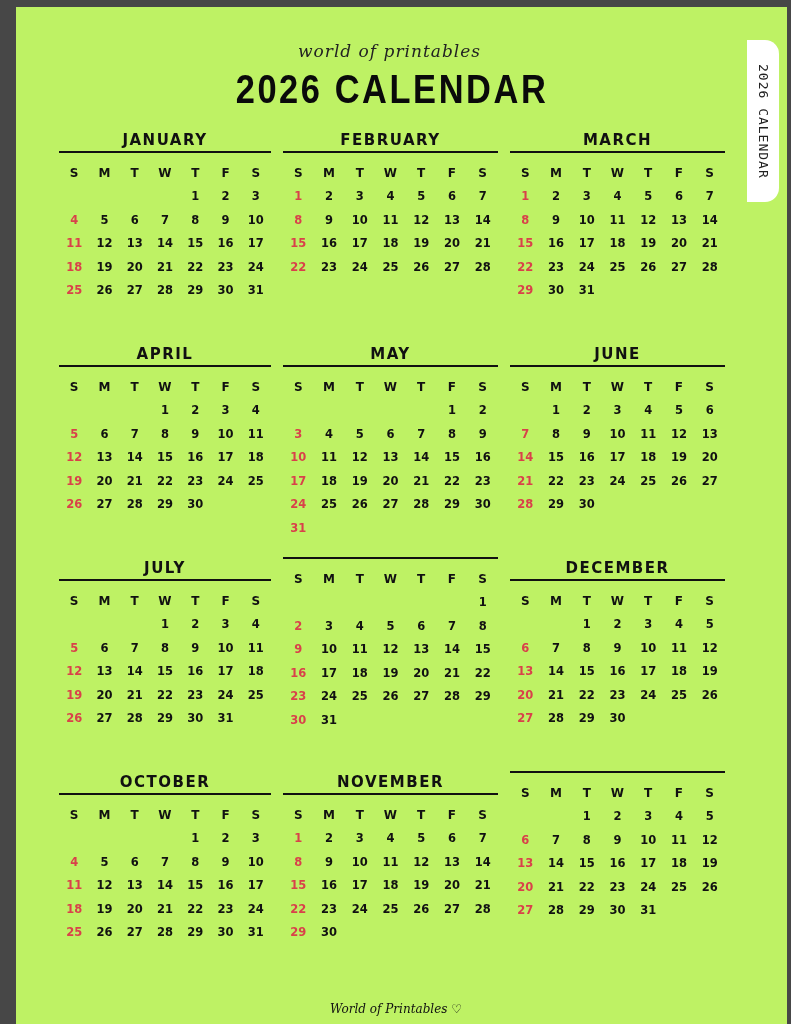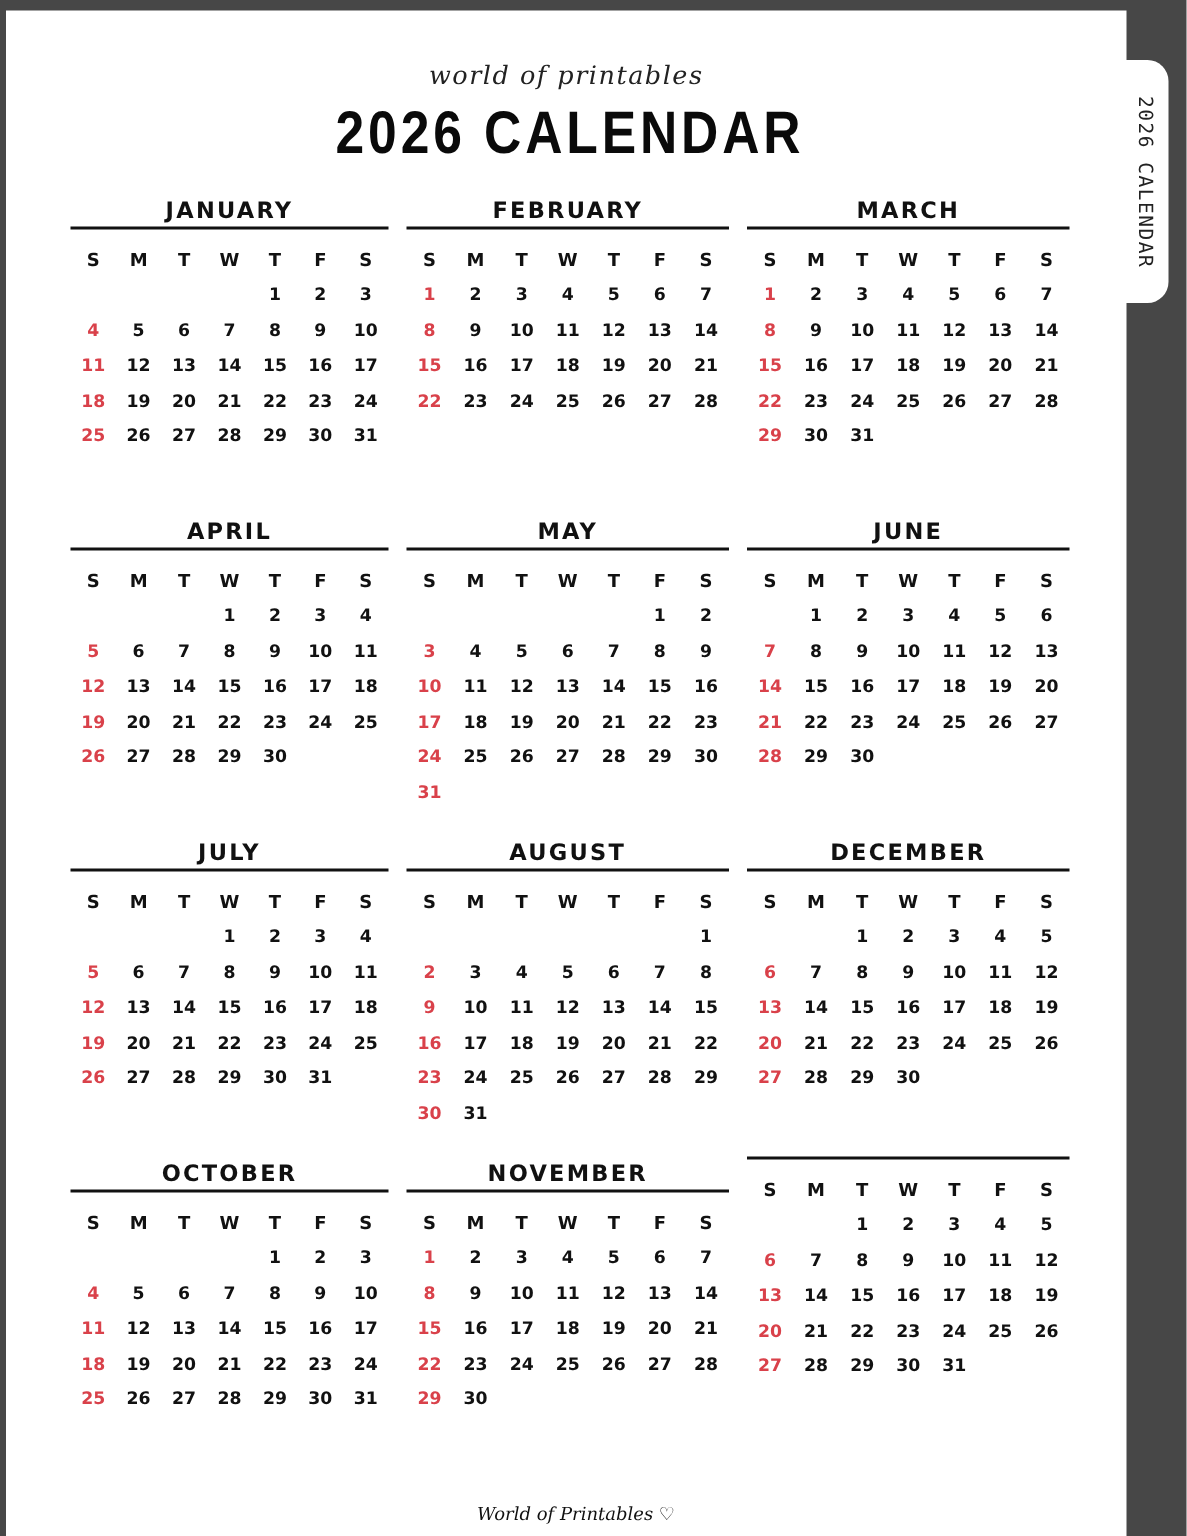--- a/index.html
+++ b/index.html
@@ -1,17 +1,17 @@
 <!DOCTYPE html>
 <html><head>
 <meta charset="utf-8">
 <style>
   html, body { margin:0; padding:0; }
   body { width:791px; height:1024px; background:#474747; position:relative; overflow:hidden; font-family:"DejaVu Sans", sans-serif; }
-  .page { position:absolute; left:4px; top:7px; width:747px; height:1017px; background:#ffffff; }
+  .page { position:absolute; left:16px; top:7px; width:747px; height:1017px; background:#bef264;padding-left:24px; }
   .tab { position:absolute; left:747px; top:40px; width:32px; height:162px; background:#ffffff; border-radius:0 14px 14px 0; }
   .tab-text { position:absolute; left:0; top:0; width:32px; height:162px; display:flex; align-items:center; justify-content:center; }
   .tab-text span { writing-mode:vertical-rl; font-family:"DejaVu Sans Mono", monospace; font-size:13px; letter-spacing:1px; color:#222; }
   .brand-script { position:absolute; left:0; width:747px; top:34px; text-align:center; font-family:"DejaVu Serif", serif; font-style:italic; font-size:17px; color:#222; letter-spacing:1px; }
   .title { position:absolute; left:0; width:752px; top:60px; text-align:center; font-family:"Liberation Sans", sans-serif; font-size:40px; font-weight:bold; letter-spacing:3px; color:#0a0a0a; transform:scaleX(0.86); }
   .grid { position:absolute; left:43px; top:122px; width:666px; display:grid; grid-template-columns:212px 215px 215px; column-gap:12px; }
   .month { height:207px; margin-bottom:7px; }
   .m-name { text-align:center; font-family:"DejaVu Sans", sans-serif; font-weight:bold; font-size:15px; letter-spacing:1.5px; color:#111; height:22px; line-height:22px; }
   .m-rule { height:2px; background:#111; margin-top:0; }
   .days { display:grid; grid-template-columns:repeat(7,1fr); margin-top:8px; row-gap:0; }
@@ -340,21 +340,20 @@
           <div class="cell">25</div>
           <div class="cell sun">26</div>
           <div class="cell">27</div>
           <div class="cell">28</div>
           <div class="cell">29</div>
           <div class="cell">30</div>
           <div class="cell">31</div>
         </div>
       </div>
       <div class="month">
-        <div class="m-name">AUGUST</div>
         <div class="m-rule"></div>
         <div class="days">
           <div class="cell dow">S</div>
           <div class="cell dow">M</div>
           <div class="cell dow">T</div>
           <div class="cell dow">W</div>
           <div class="cell dow">T</div>
           <div class="cell dow">F</div>
           <div class="cell dow">S</div>
           <div class="cell"></div>

